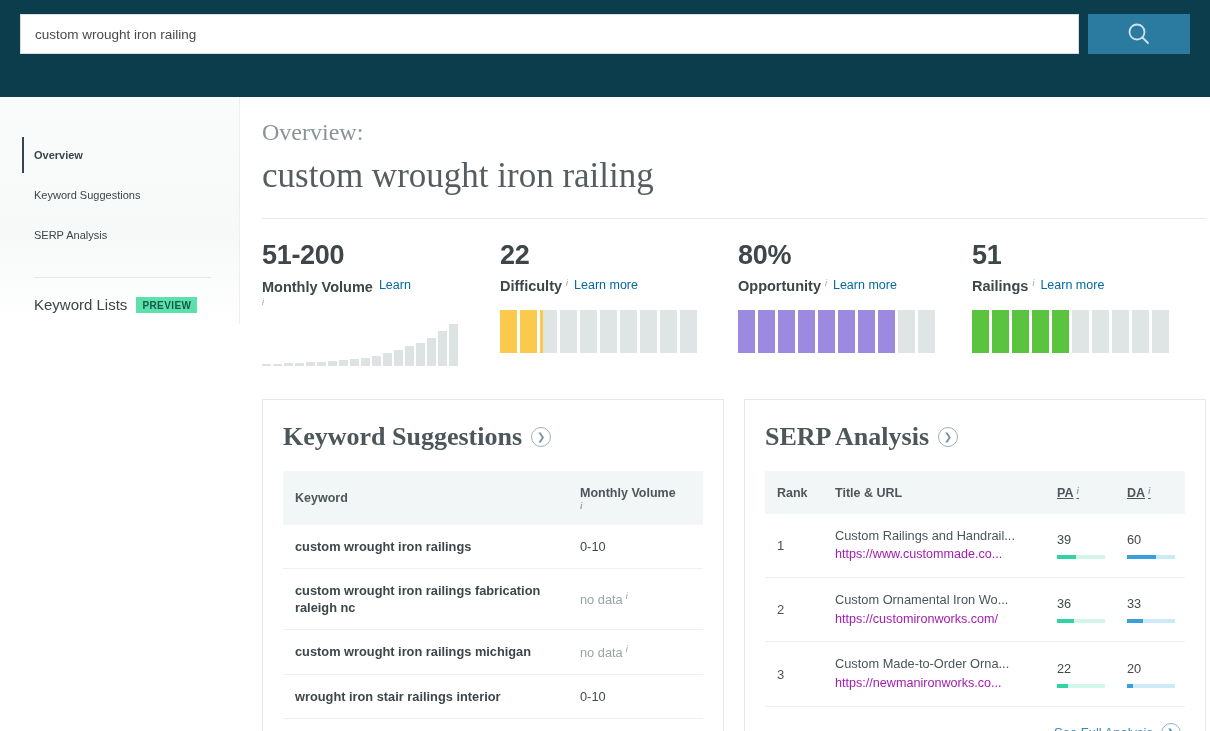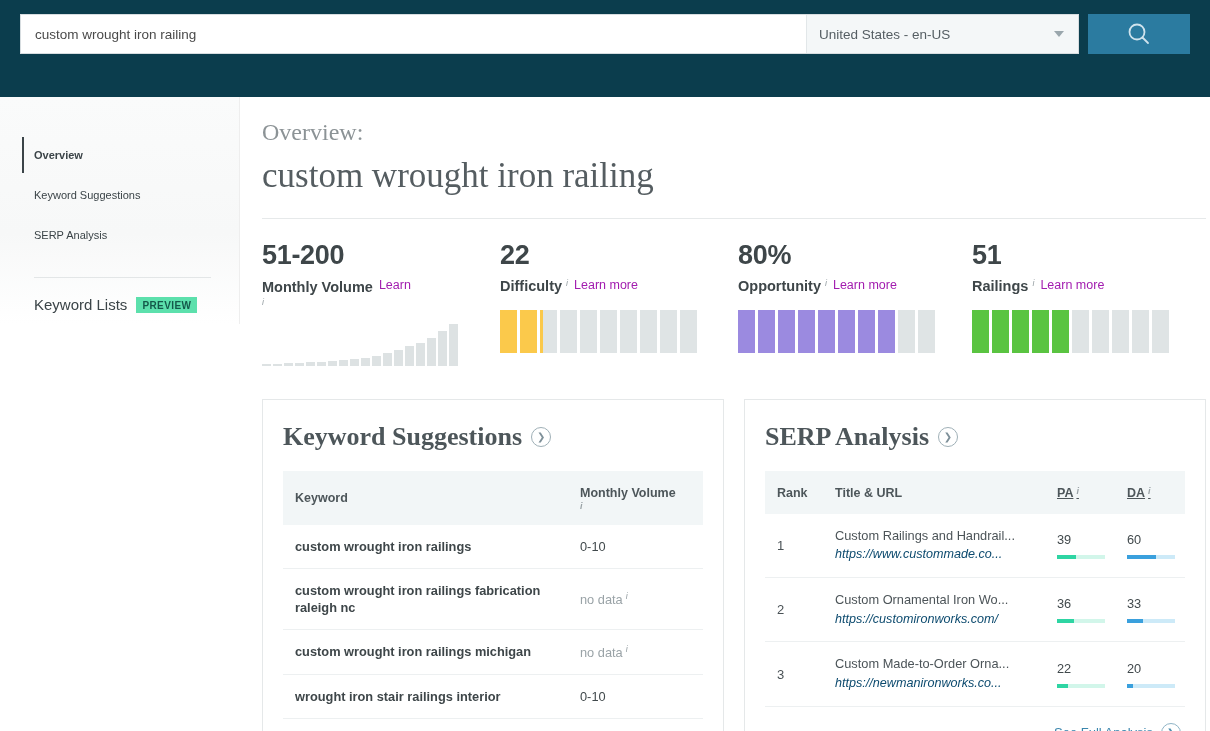--- a/index.html
+++ b/index.html
@@ -169,21 +169,21 @@
   .m-info {
     font-size: 9px;
     color: #9aa3a7;
     font-style: italic;
     line-height: 1;
     margin-top: 1px;
   }
   .m-info.below { display:block; margin-top: 2px; }
   .m-learn {
     font-size: 12.5px;
-    color: #a21caf;
+    color: #0369a1;
     margin-left: 2px;
     cursor: pointer;
     white-space: nowrap;
   }
   .m-bars { display: flex; align-items: flex-end; height: 46px; margin-top: 13px; gap: 2px; }
   .m-bars.seg { gap: 3px; }
   .seg-bar { width: 17px; height: 43px; background: #dfe4e5; }
   .spark { width: 9px; background: #dde2e3; }
 
   
@@ -238,21 +238,21 @@
   .vol-cell { color: #41494c; white-space: nowrap; }
   .vol-cell.nodata { color: #9aa3a7; }
   .vol-cell .m-info { display:inline; margin-left:3px; vertical-align: top;}
   .th-vol { width: 135px; }
 
   
   .serp th.rank { width: 58px; }
   .serp th.pa, .serp th.da { width: 62px; text-decoration: underline; }
   .serp td.rank { color: #4a5256; font-size: 13px; }
   .serp .s-title { color: #4c5458; font-size: 12.8px; line-height: 1.45; }
-  .serp .s-url { color: #0c4a6e; font-size: 12.6px; line-height: 1.5; cursor: pointer; font-style: italic; }
+  .serp .s-url { color: #a21caf; font-size: 12.6px; line-height: 1.5; cursor: pointer; }
   .score-num { font-size: 12.8px; color: #41494c; }
   .score-track {
     height: 4px;
     margin-top: 8px;
     width: 48px;
   }
   .score-track.pa { background: #d2f6ea; }
   .score-track.da { background: #cdeaf8; }
   .score-fill { height: 4px; }
   .score-fill.pa { background: #2ed5a3; }
@@ -272,24 +272,20 @@
   }
   .see-full .circ-arrow { border-color:#8fb4c6; color:#4f90b0; }
 </style>
 </head>
 <body>
 
 <div class="header">
   <div class="search-row">
     <div class="search-box">
       <input class="kw-input" type="text" value="custom wrought iron railing" style="">
-      <div class="locale-select">
-        <span>United States - en-US</span>
-        <span class="caret"></span>
-      </div>
     </div>
     <button class="search-btn">
       <svg width="26" height="26" viewBox="0 0 26 26">
         <circle cx="11" cy="11" r="7.5" fill="none" stroke="#cfe3ed" stroke-width="1.8"></circle>
         <line x1="16.5" y1="16.5" x2="22" y2="22" stroke="#cfe3ed" stroke-width="1.8" stroke-linecap="round"></line>
       </svg>
     </button>
   </div>
 </div>
 

